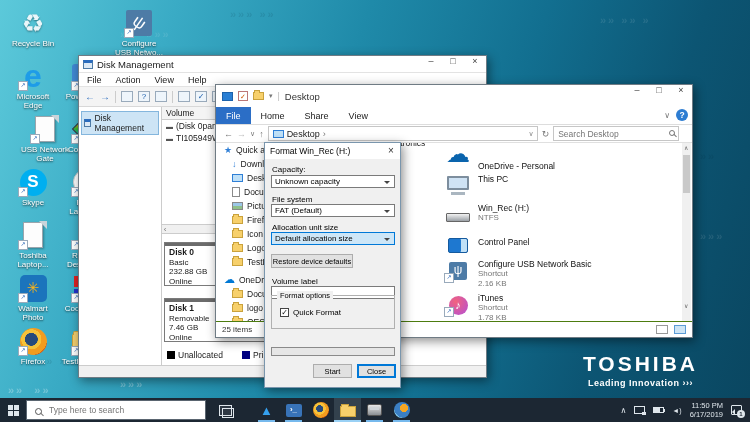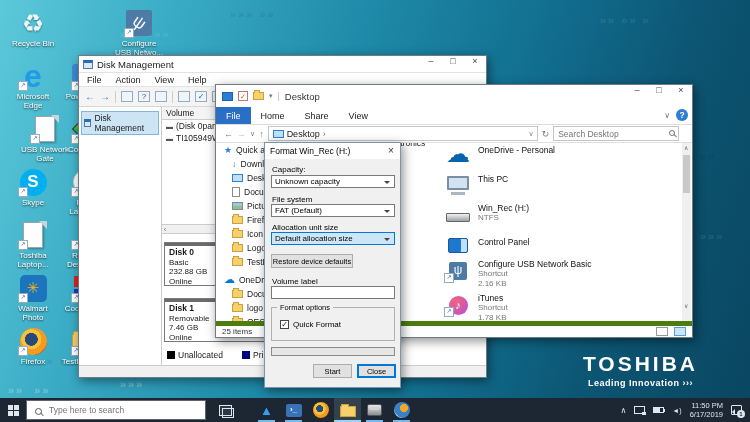--- a/index.html
+++ b/index.html
@@ -118,21 +118,21 @@
   .fi-pc{width:22px;height:14px;background:#cfe3f5;border:2px solid #7d8e9e;border-radius:1px}
   .fi-pc::after{content:"";position:absolute;bottom:0;left:7px;width:14px;height:3px;background:#aab6c0}
   .fi-drive{width:24px;height:9px;background:linear-gradient(#f2f2f2,#9aa0a6);border:1px solid #666;border-radius:1px;margin-top:8px}
   .fi-cpl{width:20px;height:15px;background:#1e78d0;border:1px solid #155a9e;border-radius:2px;box-shadow:inset -6px 0 0 #bfe0f7}
   .fi-usb{width:18px;height:18px;background:#4d7ba6;border-radius:2px;color:#fff;font-size:12px;text-align:center;line-height:17px}
   .fi-usb::before{content:"ψ"}
   .fi-itunes{width:19px;height:19px;border-radius:50%;background:radial-gradient(circle at 35% 30%,#f2637e,#b34fd6);color:#fff;font-size:11px;text-align:center;line-height:18px}
   .fi-itunes::before{content:"♪"}
   .vscroll{position:absolute;right:1px;top:58px;width:9px;bottom:16px;background:#f0f0f0;font-size:6px;color:#666;text-align:center}
   .vthumb{position:absolute;left:1px;top:12px;width:7px;height:38px;background:#c9c9c9}
-  .ex-status{position:absolute;left:0;bottom:0;width:100%;height:16px;border-top:5px solid #4d7c0f;display:flex;align-items:center;padding:0 6px;font-size:8px;color:#333}
+  .ex-status{position:absolute;left:0;bottom:0;width:100%;height:16px;border-top:1px solid #4d7c0f;display:flex;align-items:center;padding:0 6px;font-size:8px;color:#333}
   .vt{width:12px;height:9px;border:1px solid #999;margin-left:6px;background:#fff}
   .vt.sel{background:#cde4f5;border-color:#5b9bd5}
   
   #fd{left:264px;top:142px;width:137px;height:246px;background:#f0f0f0;border:1px solid #7a96ad;font-size:8px;color:#000;z-index:40}
   .fd-title{height:16px;background:#fff;display:flex;align-items:center;padding:0 5px;font-size:8.5px;position:relative}
   .fd-x{position:absolute;right:0;top:0;width:18px;height:16px;text-align:center;line-height:15px;font-size:10px;color:#333;cursor:pointer}
   .fd-lbl{position:absolute;left:7px;font-size:8px}
   .fd-sel{position:absolute;left:6px;width:124px;height:13px;background:#fff;border:1px solid #7a7a7a;display:flex;align-items:center;padding:0 14px 0 3px;cursor:pointer}
   .fd-sel::after{content:"";position:absolute;right:4px;top:5px;border:3px solid transparent;border-top-color:#444}
   .fd-sel.focus{background:#cde6f7;border-color:#0078d7}
@@ -453,21 +453,21 @@
         </div>
       <div class="sb-item" style="left:16px;top:174px">
           <span class="mini-fold"></span>
           <span>OES - B...</span>
         </div>
 
       <span style="position:absolute;left:180px;top:-5px;font-size:8.5px">ctronics</span>
 
       <div class="file-item" style="left:228px;top:-1px">
         <span class="fi-ico fi-cloud"></span>
-        <span class="fi-txt" style="margin-top:3px"><span class="n">OneDrive - Personal</span></span>
+        <span class="fi-txt" style="margin-top:19px"><span class="n">OneDrive - Personal</span></span>
       </div>
       <div class="file-item" style="left:228px;top:28px">
         <span class="fi-ico">
             <span class="fi-pc"></span>
           </span>
         <span class="fi-txt" style="margin-top:3px"><span class="n">This PC</span></span>
       </div>
       <div class="file-item" style="left:228px;top:58px">
         <span class="fi-ico">
             <span class="fi-drive"></span>
@@ -531,21 +531,21 @@
     <div class="fd-sel" style="top:61px">
         <span>FAT (Default)</span>
       </div>
     <span class="fd-lbl" style="top:80px">Allocation unit size</span>
     <div class="fd-sel focus" style="top:89px">
         <span>Default allocation size</span>
       </div>
     <button class="fd-btn" style="left:6px;top:111px;width:82px">Restore device defaults</button>
     <span class="fd-lbl" style="top:134px">Volume label</span>
     <input class="fd-input" style="top: 143px;" type="text">
-    <div class="fd-group" style="top:164px">
+    <div class="fd-group" style="top:152px">
       <span class="fd-leg">Format options</span>
       <span class="fd-chk">
         <span class="chkbox g-ck"></span>
         <span>Quick Format</span>
       </span>
     </div>
     <div class="fd-prog" style="top:204px"></div>
     <button class="fd-btn" style="left:48px;top:221px;width:39px">Start</button>
     <button class="fd-btn def" style="left:92px;top:221px;width:39px">Close</button>
   </div>

